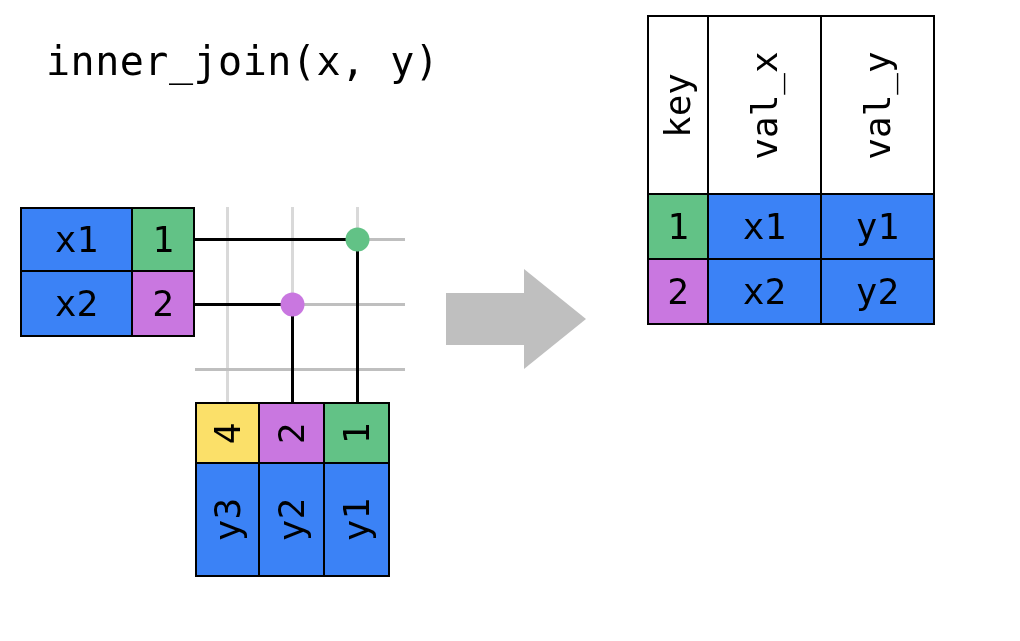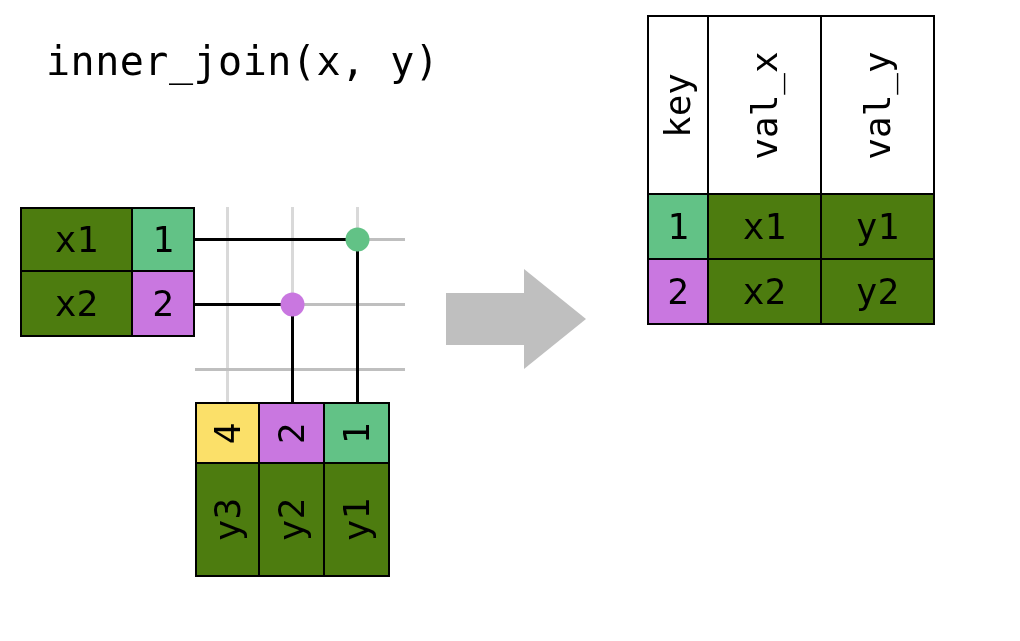--- a/index.html
+++ b/index.html
@@ -28,21 +28,21 @@
   
   .cell {
     box-sizing: border-box;
     border: 2px solid #000;
     display: flex;
     align-items: center;
     justify-content: center;
     font-size: 36px;
     color: #000;
   }
-  .grey { background: #4d7c0f; }
+  .grey { background: #3b82f6; }
   .green { background: #62c286; }
   .purple { background: #c977e0; }
   .orange { background: #f7a85a; }
   .yellow { background: #fbe069; }
 
   
   .table-x {
     position: absolute;
     top: 207px;
     left: 20px;

